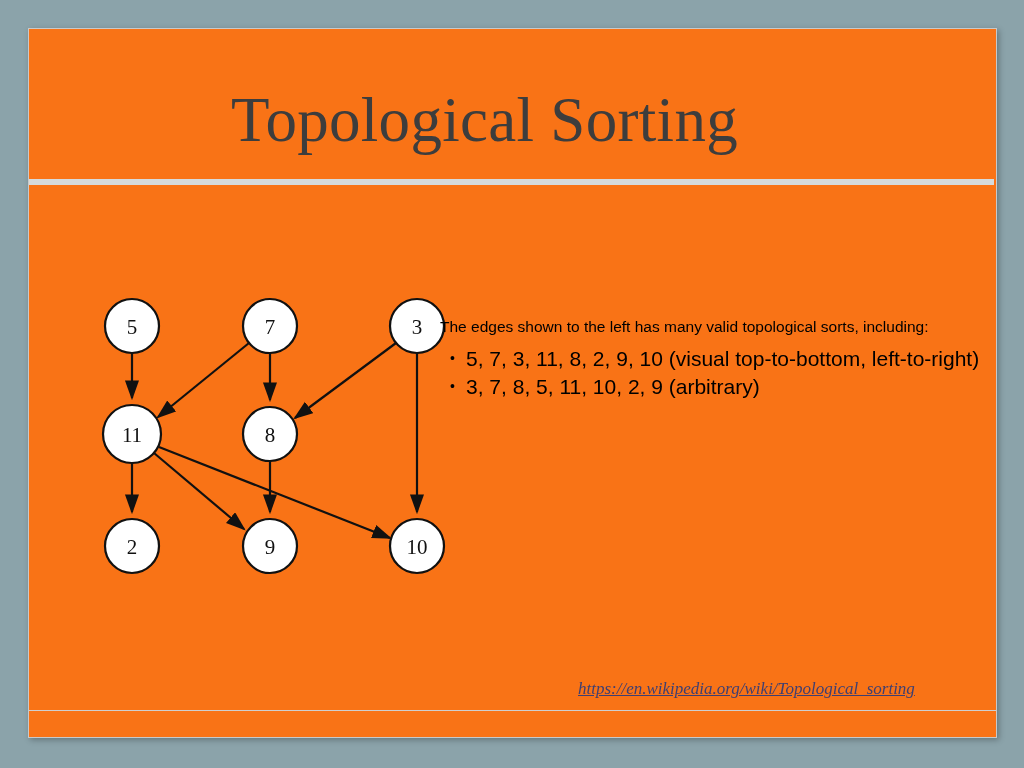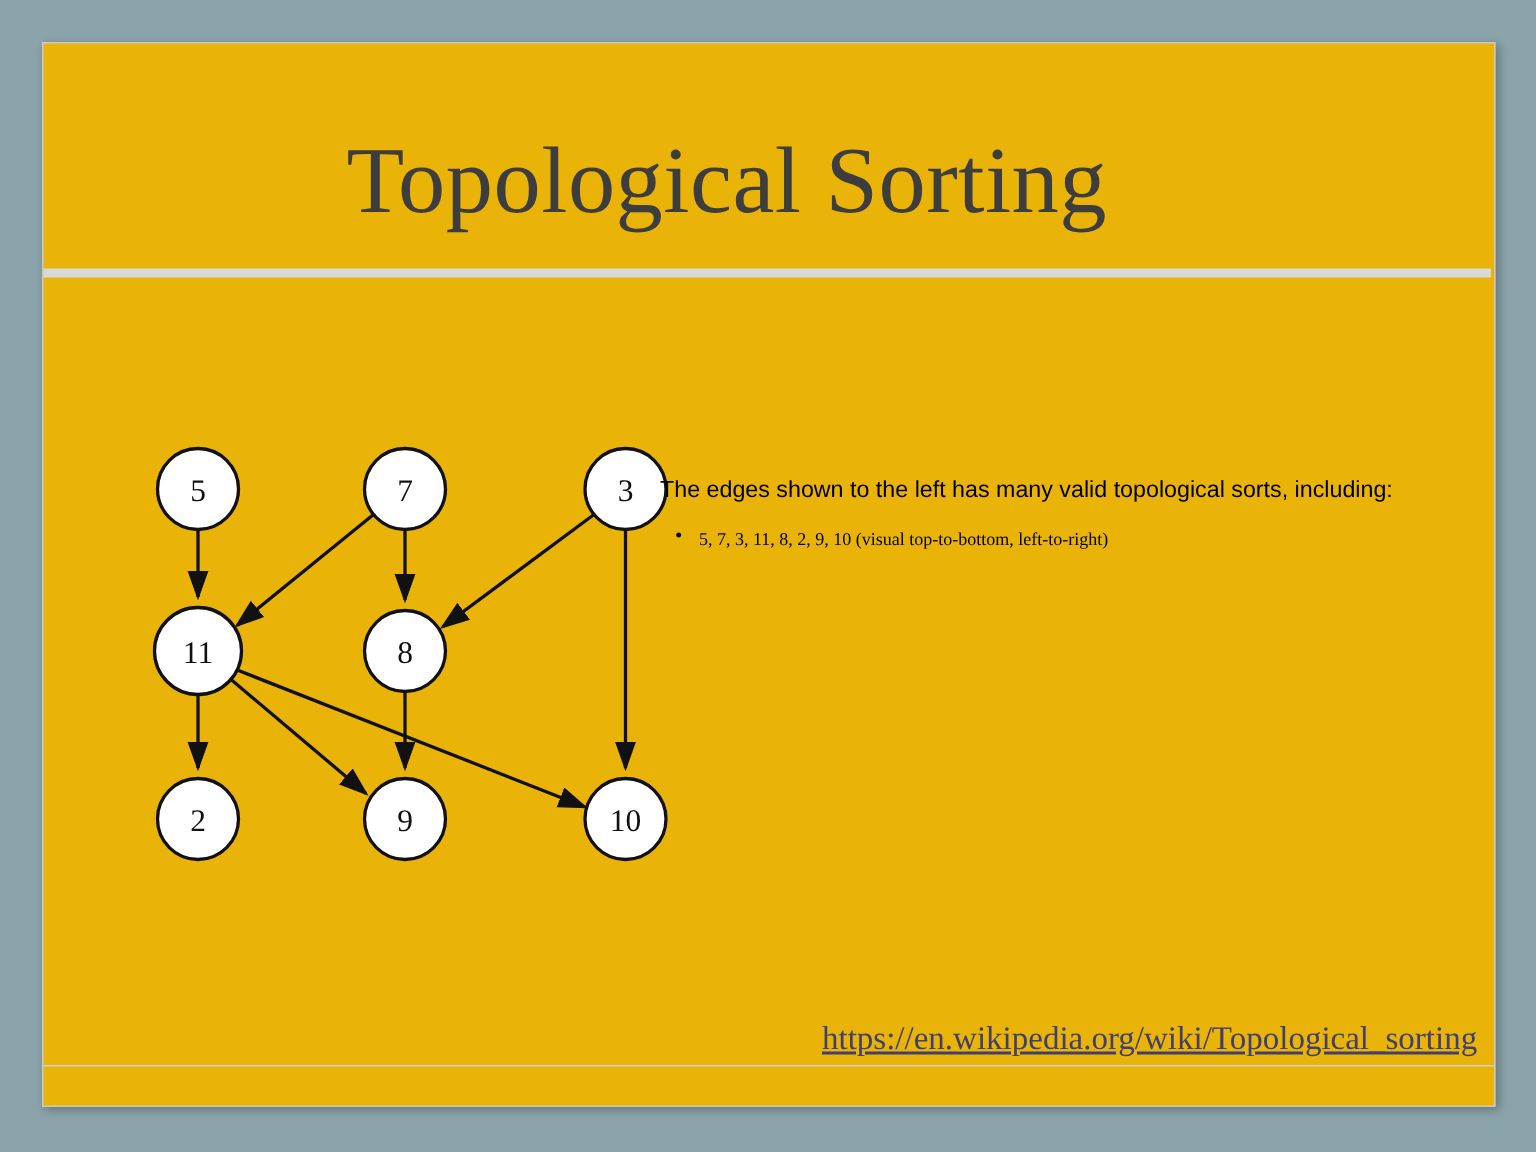--- a/index.html
+++ b/index.html
@@ -15,21 +15,21 @@
     position: relative;
   }
 
   
   #slide {
     position: absolute;
     left: 28px;
     top: 28px;
     width: 969px;
     height: 710px;
-    background: #eab308;
+    background: #f97316;
     border: 1px solid #c9c9c9;
     box-sizing: border-box;
     box-shadow: 2px 2px 6px rgba(0,0,0,0.28);
   }
 
   
   #title-area {
     position: absolute;
     left: 0;
     top: 0;
@@ -85,45 +85,45 @@
     margin: 0 0 12px 0;
     white-space: nowrap;
   }
   #sorts-list {
     list-style: none;
     margin: 0;
     padding: 0;
   }
   #sorts-list li {
     position: relative;
-    font-size: 12px;
+    font-size: 21px;
     line-height: 20px;
     padding-left: 26px;
     margin-bottom: 7.5px;
     white-space: nowrap;
-    font-family: Liberation Serif, serif;
   }
   #sorts-list li::before {
     content: "\2022";
     position: absolute;
     left: 10px;
     top: -1px;
     font-size: 14px;
   }
 
   
   #source-link {
     position: absolute;
-    left: 519px;
+    left: 549px;
     top: 650px;
     font-family: "Liberation Serif", "DejaVu Serif", serif;
-    font-size: 22px;
+    font-size: 17px;
     color: #3f3f71;
     text-decoration: underline;
     white-space: nowrap;
+    font-style: italic;
   }
 
   
   #footer-rule {
     position: absolute;
     left: 0px;
     top: 681px;
     width: 967px;
     height: 1px;
     background: #cfcfcf;
@@ -202,20 +202,21 @@
           <text class="node-label" x="358" y="297" text-anchor="middle">10</text>
         </g>
       </g>
     </svg>
   </div>
 
   <div id="explanation">
     <p id="intro-text">The edges shown to the left has many valid topological sorts, including:</p>
     <ul id="sorts-list">
       <li>5, 7, 3, 11, 8, 2, 9, 10 (visual top-to-bottom, left-to-right)</li>
+      <li>3, 7, 8, 5, 11, 10, 2, 9 (arbitrary)</li>
     </ul>
   </div>
 
   <div id="source-link">https://en.wikipedia.org/wiki/Topological_sorting</div>
 
   <div id="footer-rule"></div>
 
 </div>
 
 </body></html>

